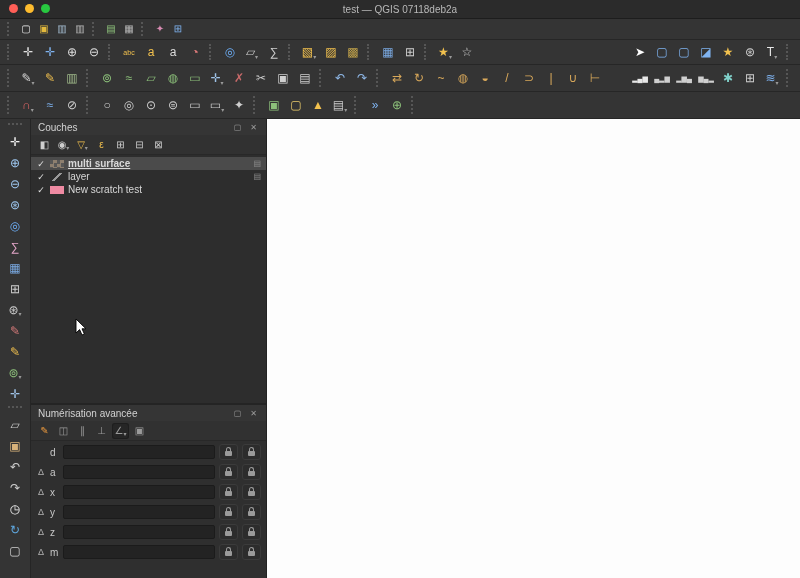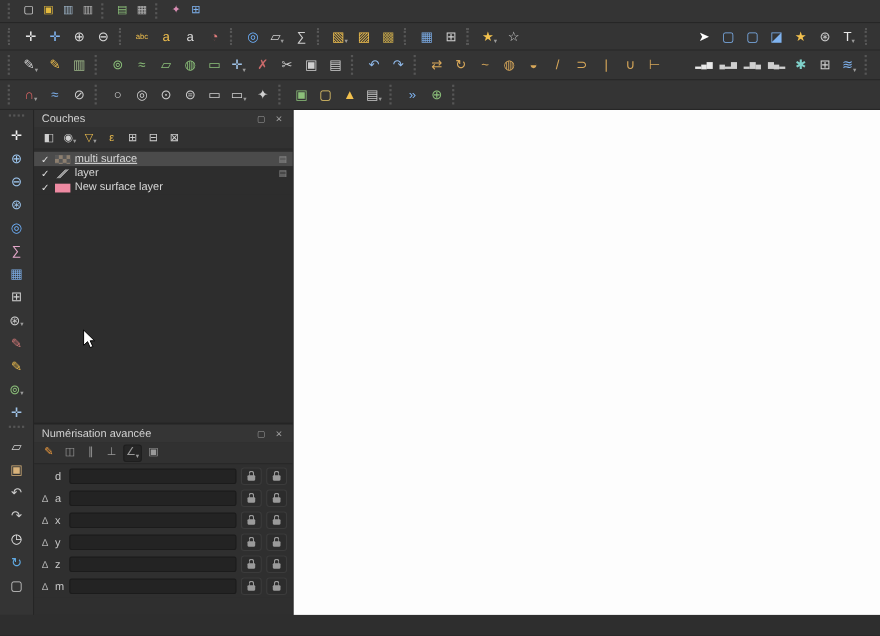--- a/index.html
+++ b/index.html
@@ -42,21 +42,21 @@
   .ph-btn{width:11px;height:11px;display:flex;align-items:center;justify-content:center;
           font-size:8px;color:#9c9c9c;cursor:default}
   .panel-toolbar{height:19px;display:flex;align-items:center;padding:0 4px;
                  background:#313131;border-bottom:1px solid #282828;flex:0 0 auto}
   .panel-toolbar .tbico{width:17px;height:16px;font-size:10px}
   
   .layers-list{background:#2d2d2d;padding-top:2px;flex:0 0 auto}
   .layer-row{height:13px;display:flex;align-items:center;padding:0 5px;gap:4px;
              font-size:10px;color:#d8d8d8}
   .layer-row.selected{background:#4b4b4b}
-  .layer-row.selected .lname{font-weight:normal;text-decoration:underline}
+  .layer-row.selected .lname{font-weight:bold;text-decoration:underline}
   .lcheck{font-size:9px;color:#e0e0e0;width:10px;text-align:center}
   .lswatch{width:14px;height:8px;flex:0 0 auto}
   .sw-checker{background:repeating-conic-gradient(#8d7f6f 0 25%,#575757 0 50%);
               background-size:7px 7px}
   .sw-line{background:linear-gradient(135deg,transparent 42%,#9a9a9a 42%,#9a9a9a 58%,transparent 58%)}
   .lind{margin-left:auto;font-size:8px;color:#8f8f8f}
   .layers-empty{flex:1 1 auto;background:#2d2d2d;position:relative}
   .splitter{height:2px;background:#242424;flex:0 0 auto}
   
   .digi-rows{padding:3px 5px 2px 5px;display:flex;flex-direction:column;gap:4px;
@@ -75,20 +75,28 @@
   .digi-empty{height:16px;background:#2f2f2f;flex:0 0 auto}
   
   .canvas{flex:1 1 auto;background:#fdfdfd;position:relative}
   .cursor{position:absolute;pointer-events:none}
 </style>
 </head>
 <body>
 
 <div class="win">
 
+  <div class="titlebar">
+    <div class="lights">
+      <span class="light" style="background: rgb(255, 95, 87);"></span>
+      <span class="light" style="background: rgb(254, 188, 46);"></span>
+      <span class="light" style="background: rgb(40, 200, 64);"></span>
+    </div>
+    <span>test — QGIS 07118deb2a</span>
+  </div>
 
   <div class="tbrow r1">
       <span class="tbsep"></span>
       <span class="tbico" title="new-project">
         <span class="g" style="color: rgb(232, 232, 232);">▢</span>
       </span>
       <span class="tbico" title="open-project">
         <span class="g" style="color: rgb(227, 185, 61);">▣</span>
       </span>
       <span class="tbico" title="save-project">
@@ -481,21 +489,21 @@
           </div>
           <div class="layer-row">
             <span class="lcheck">✓</span>
             <span class="lswatch sw-line"></span>
             <span class="lname">layer</span>
             <span class="lind">▤</span>
           </div>
           <div class="layer-row">
             <span class="lcheck">✓</span>
             <span class="lswatch" style="background: rgb(238, 138, 162);"></span>
-            <span class="lname">New surface layer</span>
+            <span class="lname">New scratch test</span>
           </div>
         </div>
 
       <div class="layers-empty">
         <svg class="cursor" style="left:44px;top:122px" width="12" height="18" viewBox="0 0 12 18">
           <path d="M1,1 L1,15 L4.6,11.6 L7,17 L9.4,16 L7,10.8 L11,10.8 Z" fill="#ffffff" stroke="#000000" stroke-width="0.9"></path>
         </svg>
       </div>
 
       <div class="splitter"></div>

